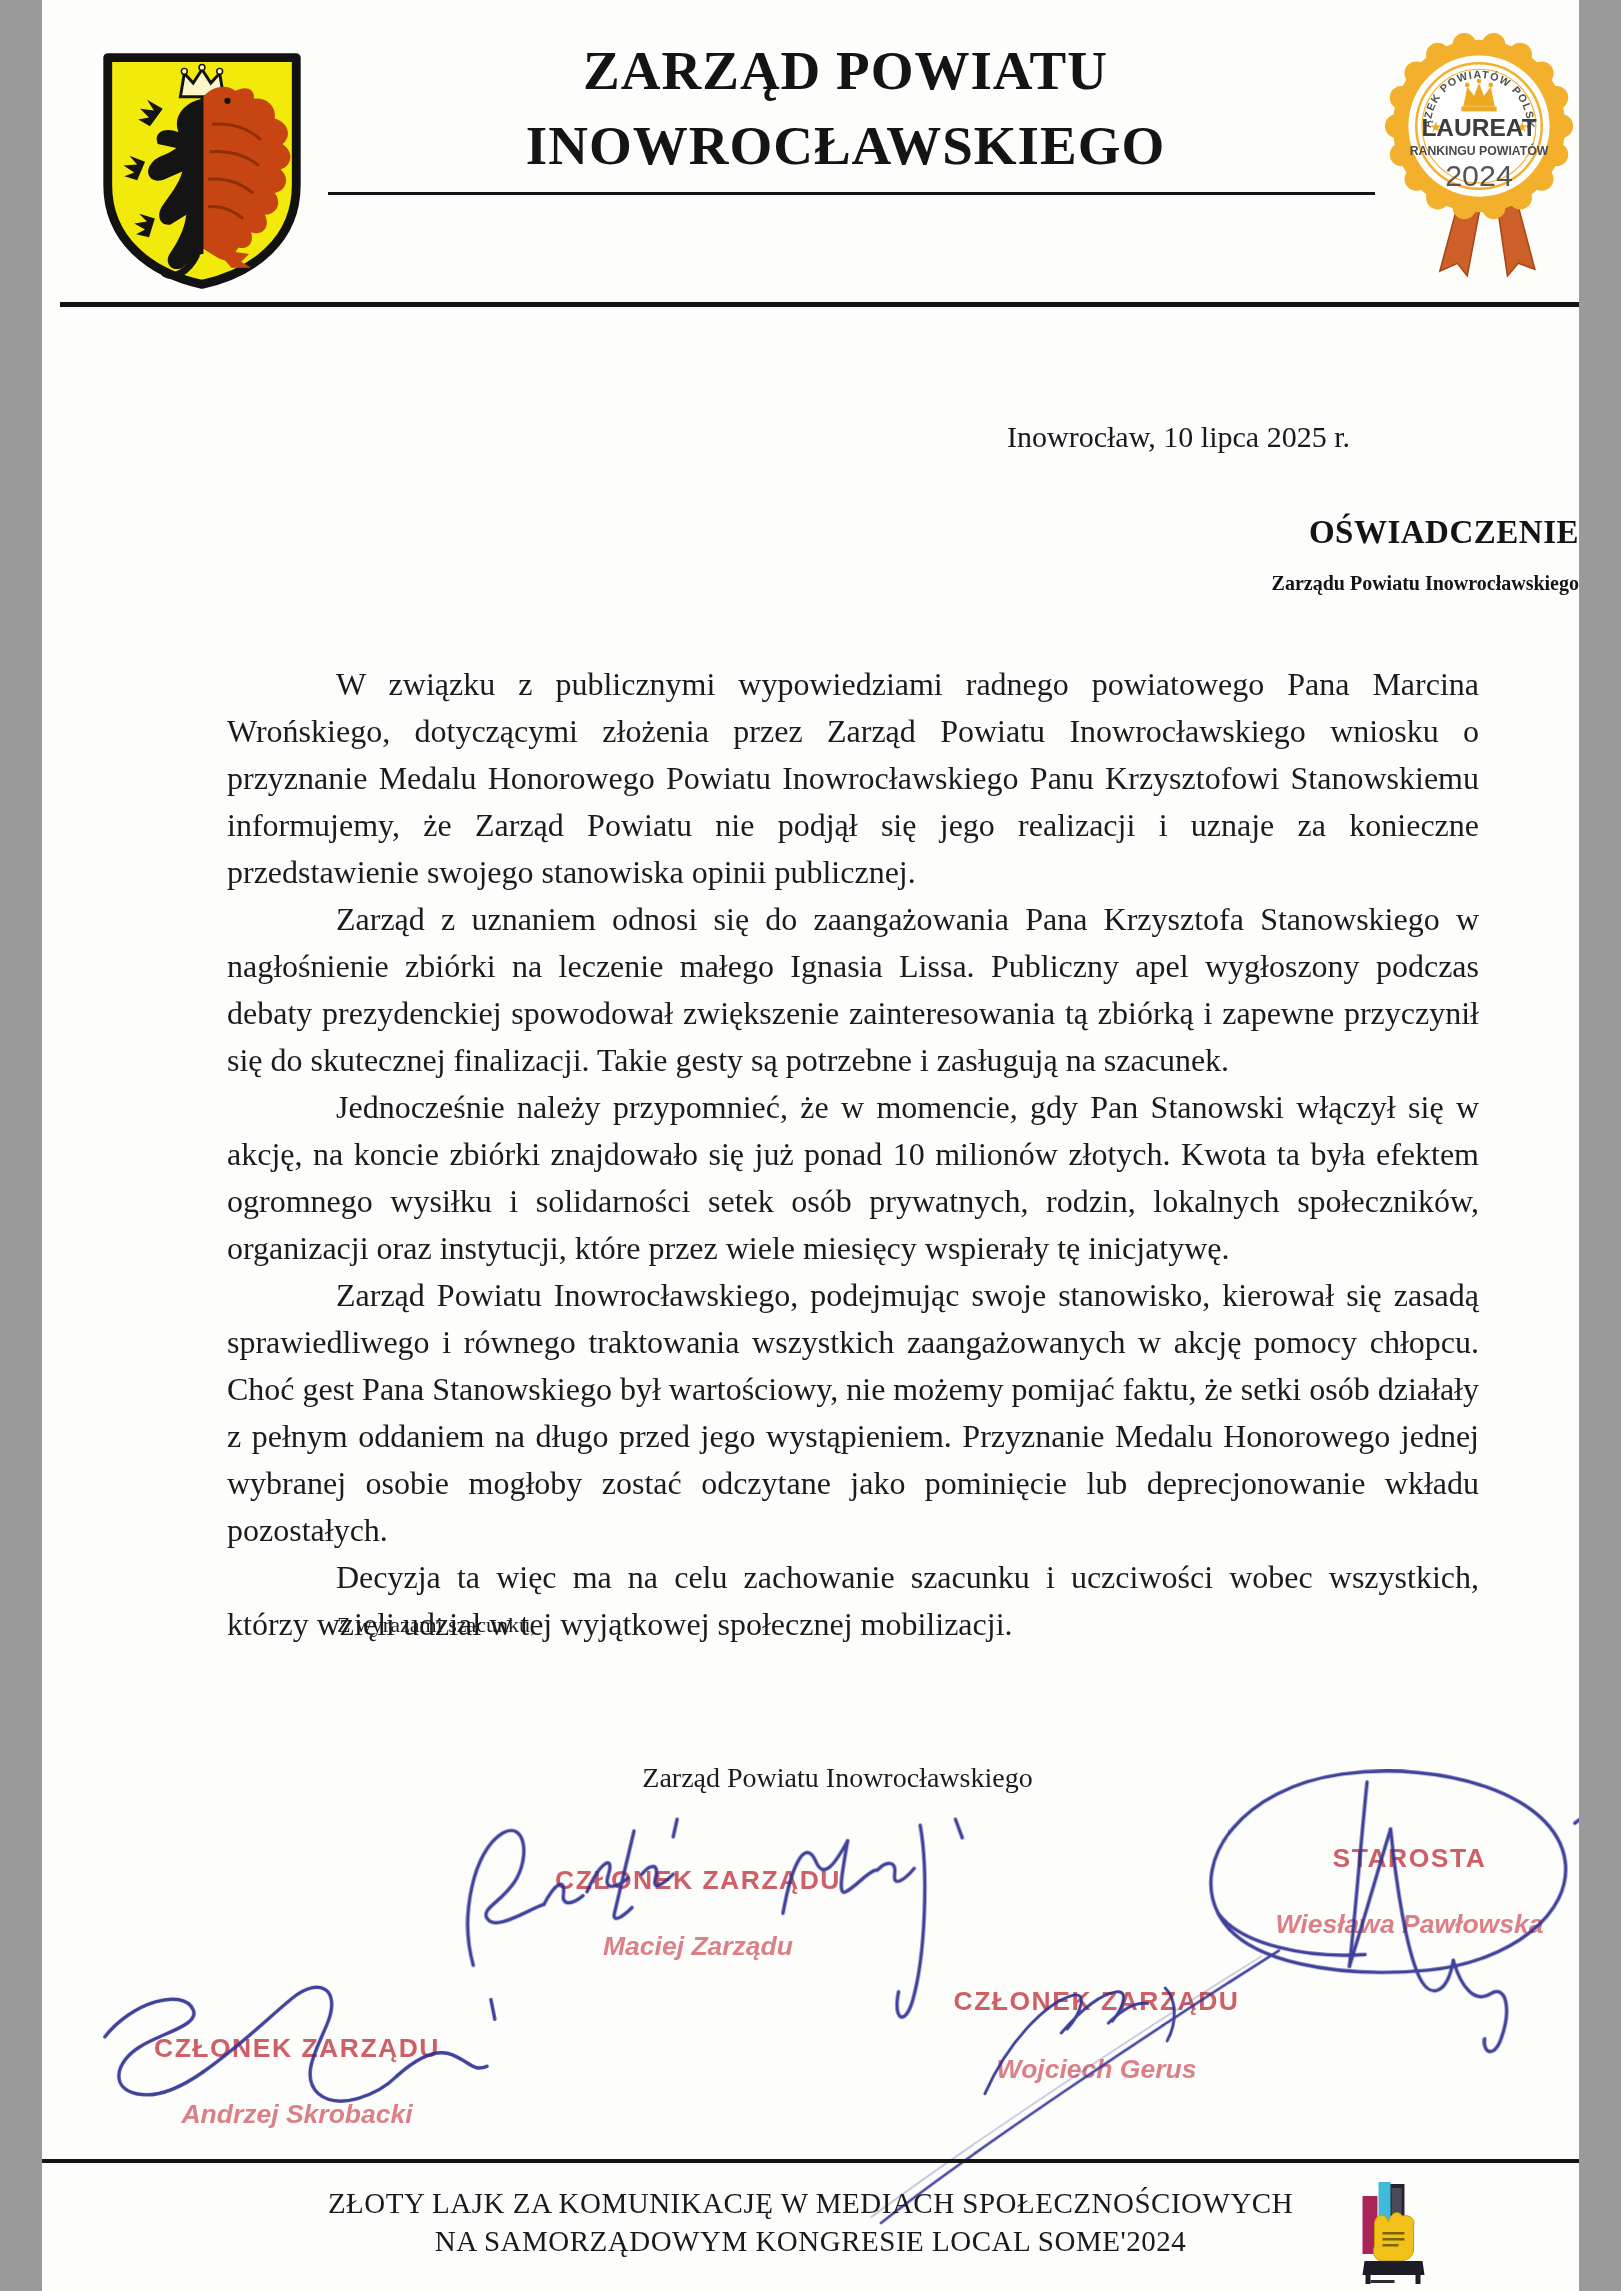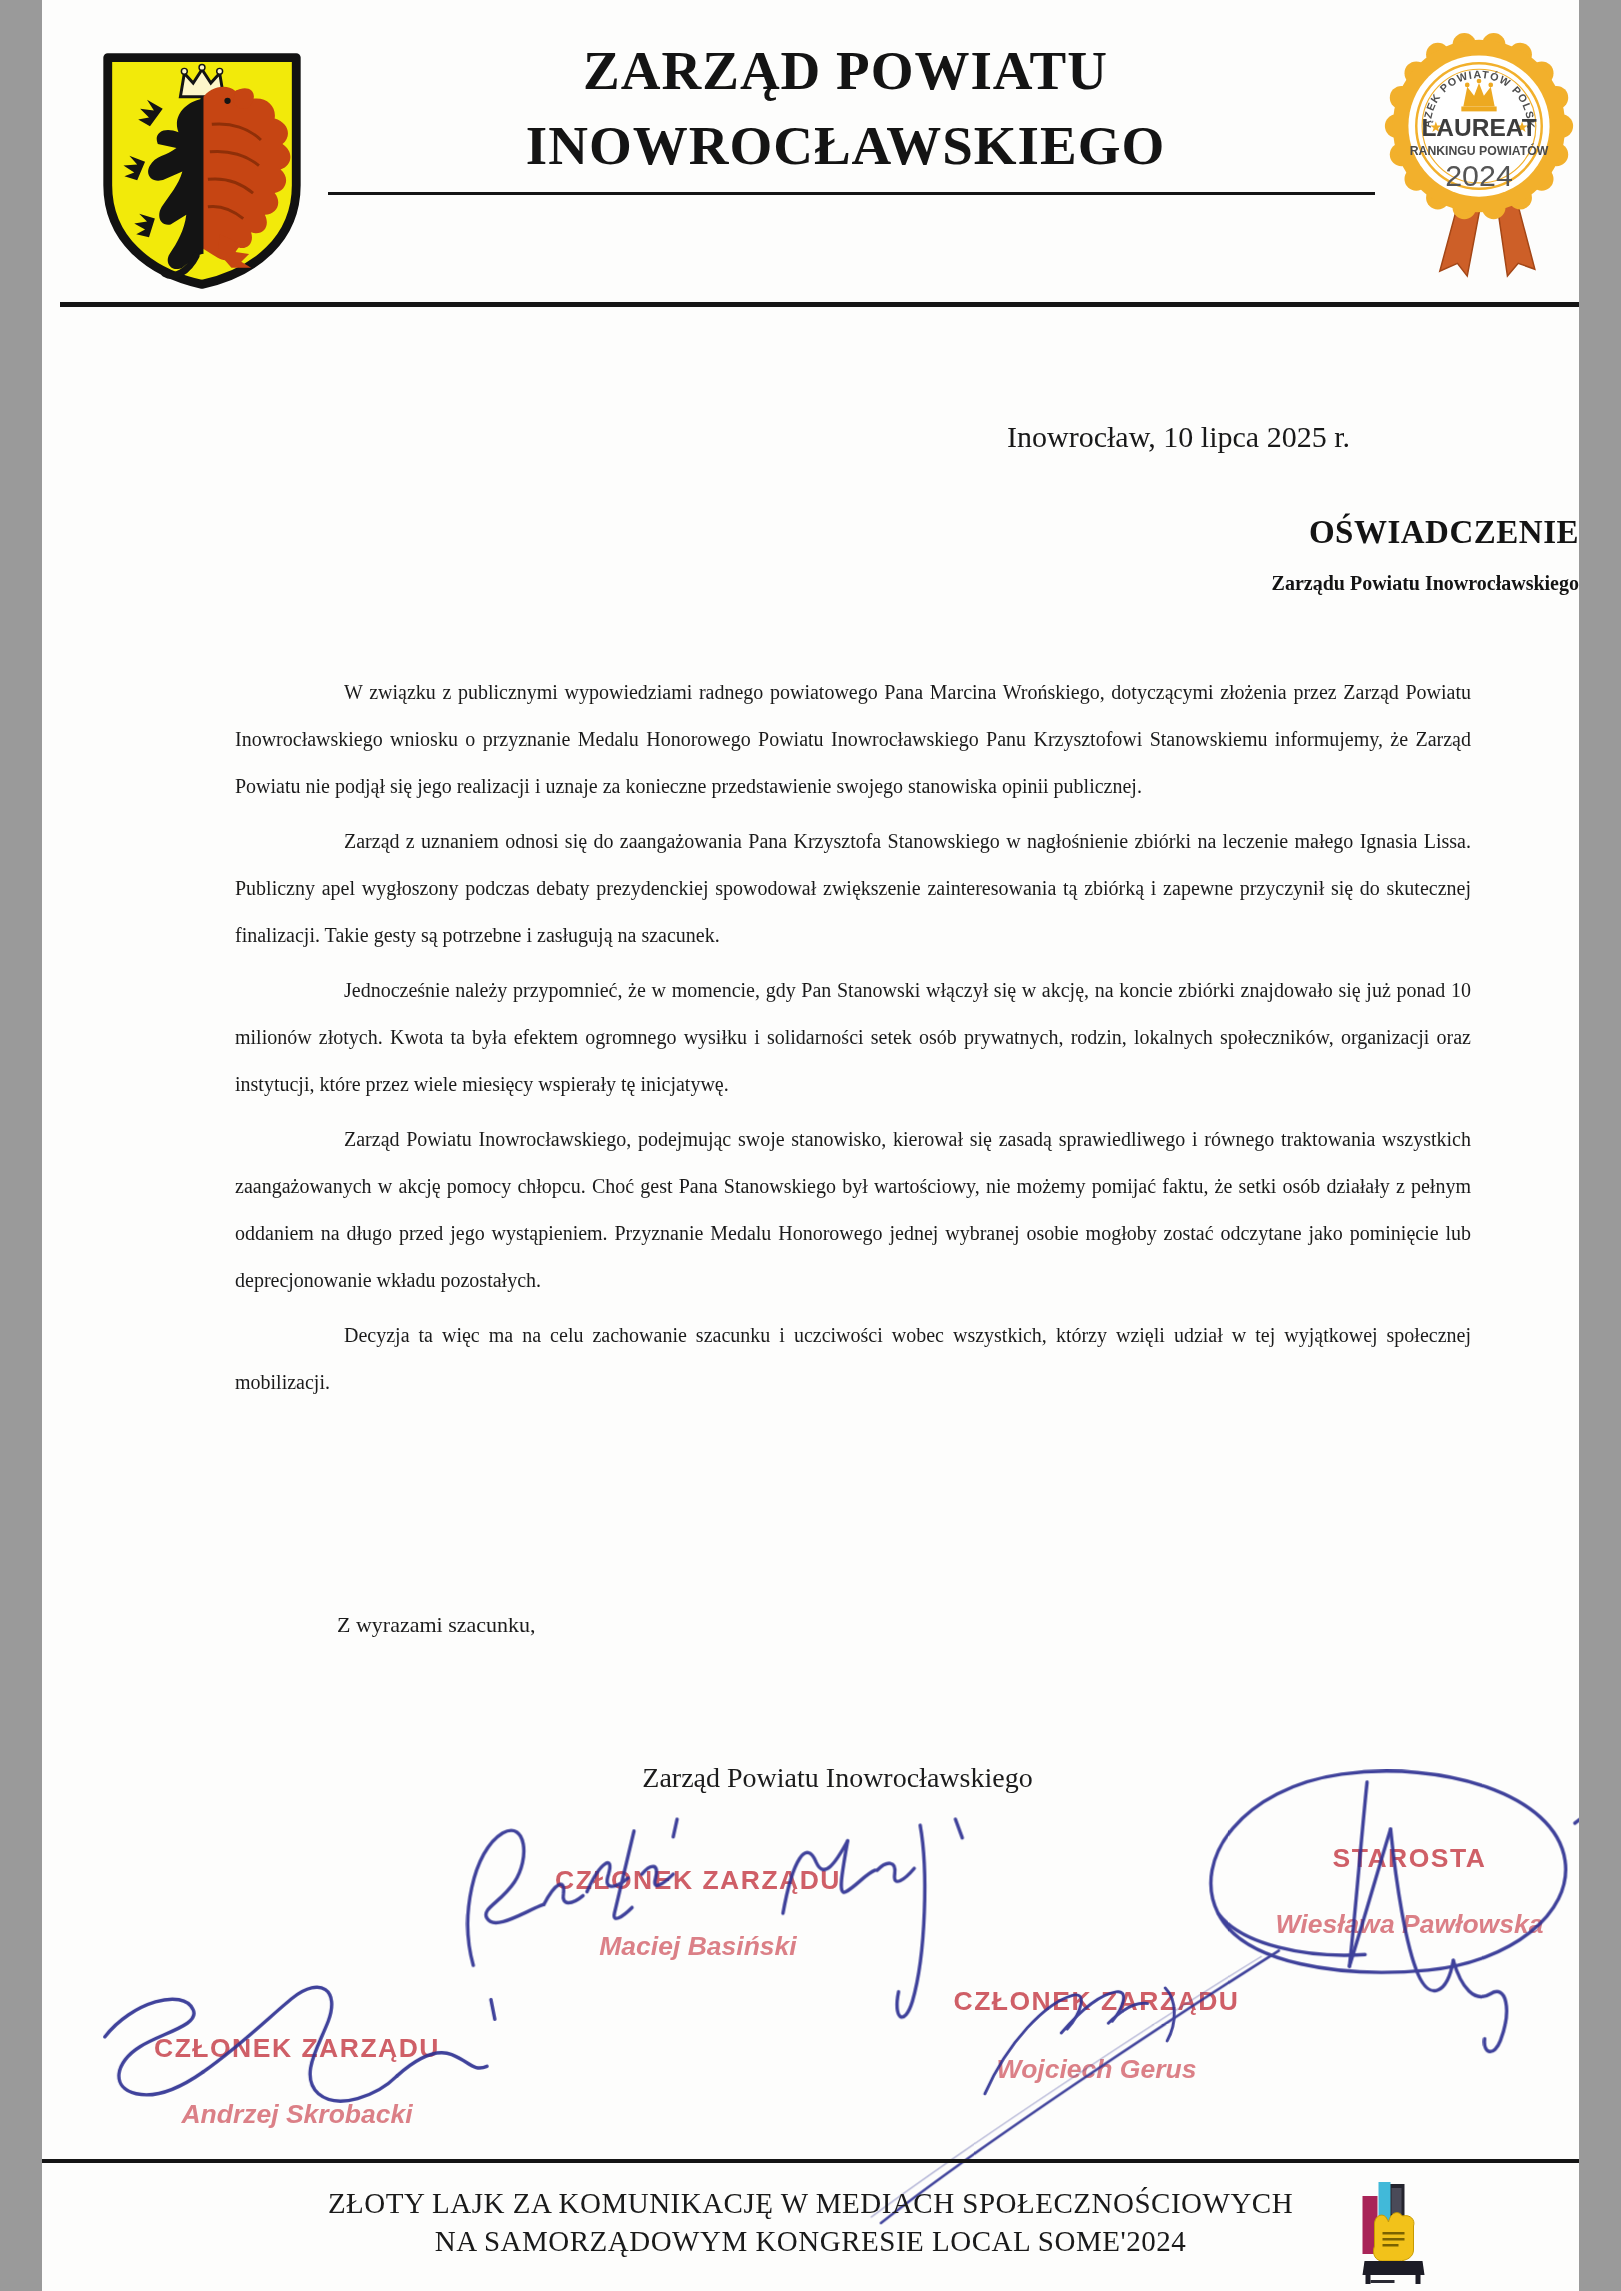--- a/index.html
+++ b/index.html
@@ -23,21 +23,21 @@
   }
   .badge{position:absolute; left:1337px; top:23.5px; width:200px; height:263px;}
   
   .date{position:absolute; top:420px; right:229px; font-size:30px; color:#191919;}
   .doc-title{position:absolute; left:0; top:514px; width:100%; text-align:right; color:#141414;}
   .doc-title .t1{font-size:33px; font-weight:bold; letter-spacing:0.5px;}
   .doc-title .t2{font-size:20px; font-weight:bold; margin-top:21px;}
   
   .letter-body{position:absolute; left:185px; top:661px; width:1252px;}
   .letter-body p{
-    margin:8px; font-size:20px; line-height:47px; text-align:justify;
+    margin:0; font-size:32px; line-height:47px; text-align:justify;
     text-indent:109px; color:#1b1b1b;
   }
   .salutation{position:absolute; left:295px; top:1612px; font-size:22px;}
   .signoff{position:absolute; left:0; top:1762px; width:100%; text-align:center; font-size:28px;margin-left:27px;}
   
   .stamp{position:absolute; text-align:center; font-family:"Liberation Sans", sans-serif;}
   .stamp .role{font-weight:bold; font-size:26.5px; letter-spacing:1.5px; color:rgba(197,60,70,.82);}
   .stamp .name{font-weight:bold; font-style:italic; font-size:26.5px; color:rgba(213,106,114,.85);}
   .stamp-basinski{left:421px; top:1865px; width:470px;}
   .stamp-basinski .name{margin-top:35px;}
@@ -159,21 +159,21 @@
     <p>Jednocześnie należy przypomnieć, że w momencie, gdy Pan Stanowski włączył się w akcję, na koncie zbiórki znajdowało się już ponad 10 milionów złotych. Kwota ta była efektem ogromnego wysiłku i solidarności setek osób prywatnych, rodzin, lokalnych społeczników, organizacji oraz instytucji, które przez wiele miesięcy wspierały tę inicjatywę.</p>
     <p>Zarząd Powiatu Inowrocławskiego, podejmując swoje stanowisko, kierował się zasadą sprawiedliwego i równego traktowania wszystkich zaangażowanych w akcję pomocy chłopcu. Choć gest Pana Stanowskiego był wartościowy, nie możemy pomijać faktu, że setki osób działały z pełnym oddaniem na długo przed jego wystąpieniem. Przyznanie Medalu Honorowego jednej wybranej osobie mogłoby zostać odczytane jako pominięcie lub deprecjonowanie wkładu pozostałych.</p>
     <p>Decyzja ta więc ma na celu zachowanie szacunku i uczciwości wobec wszystkich, którzy wzięli udział w tej wyjątkowej społecznej mobilizacji.</p>
   </main>
 
   <div class="salutation">Z wyrazami szacunku,</div>
   <div class="signoff">Zarząd Powiatu Inowrocławskiego</div>
 
   <div class="stamp stamp-basinski">
     <div class="role">CZŁONEK ZARZĄDU</div>
-    <div class="name">Maciej Basiński</div>
+    <div class="name">Maciej Zarządu</div>
   </div>
   <div class="stamp stamp-pawlowska">
     <div class="role">STAROSTA</div>
     <div class="name">Wiesława Pawłowska</div>
   </div>
   <div class="stamp stamp-gerus">
     <div class="role">CZŁONEK ZARZĄDU</div>
     <div class="name">Wojciech Gerus</div>
   </div>
   <div class="stamp stamp-skrobacki">

